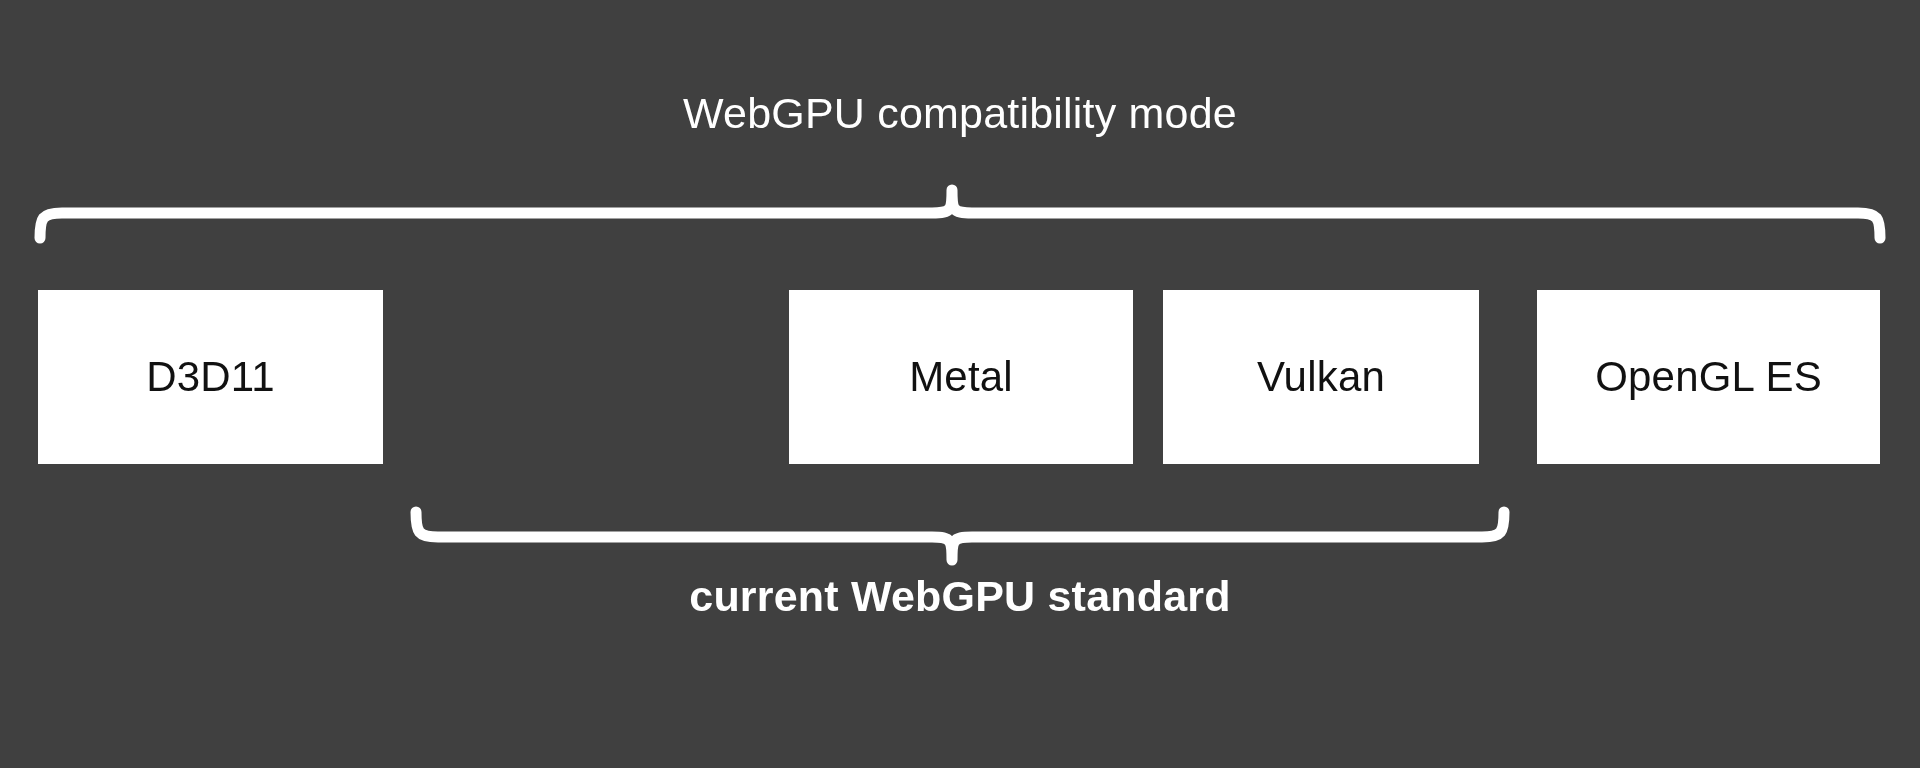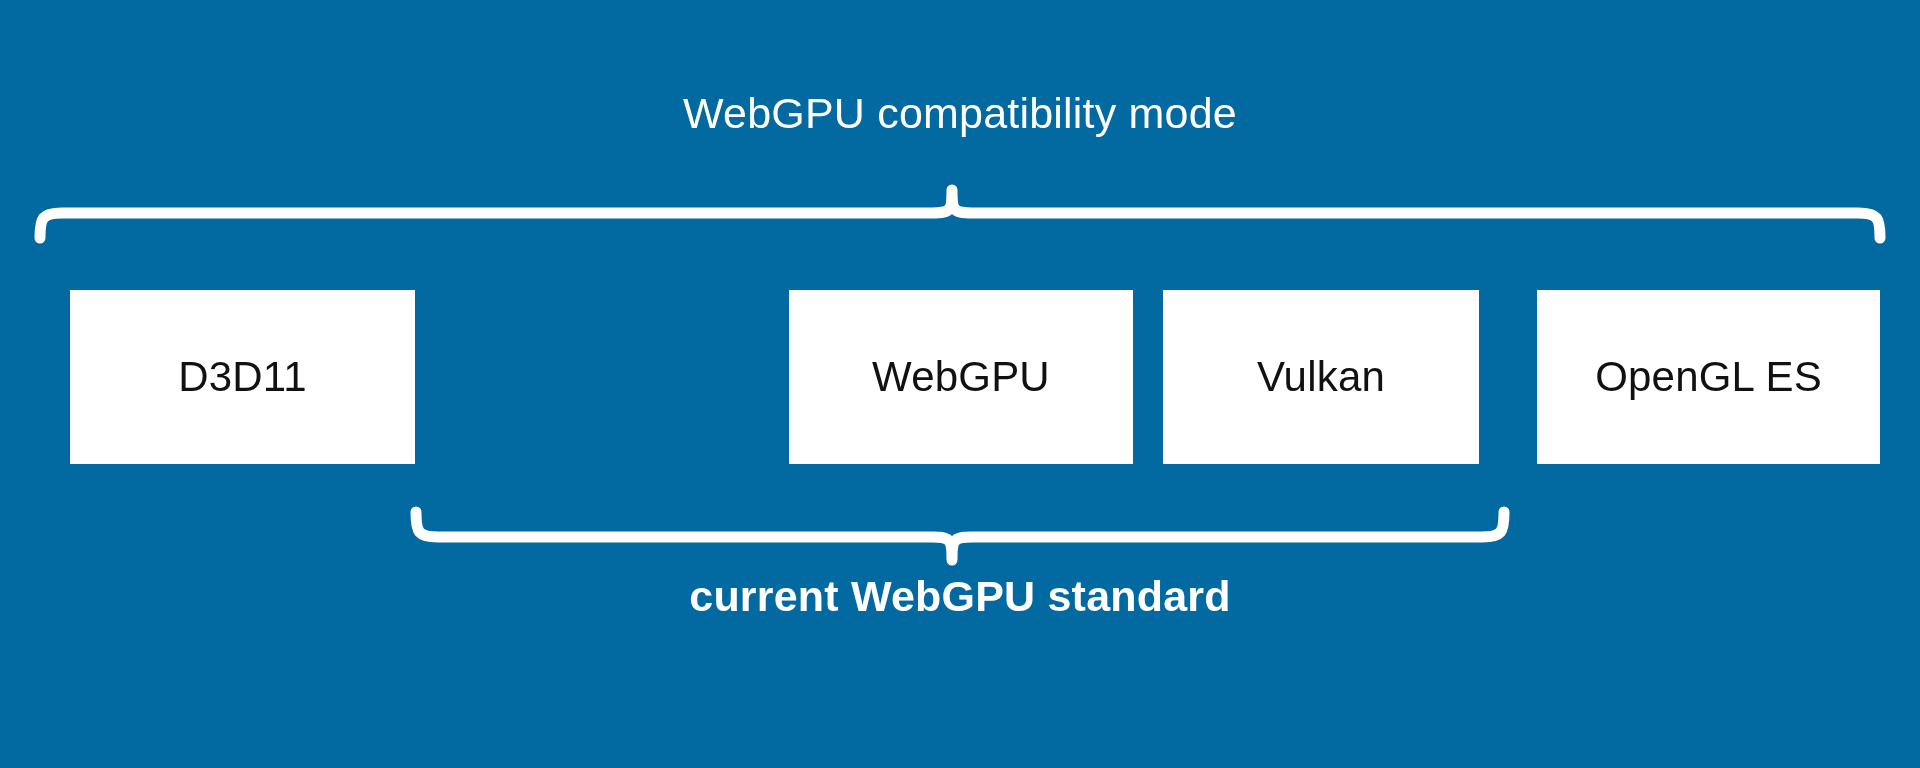--- a/index.html
+++ b/index.html
@@ -77,21 +77,21 @@
   .api-box-label {
     color: #111111;
     font-size: 42px;
     font-weight: 400;
     line-height: 1;
     letter-spacing: 0.2px;
     white-space: nowrap;
   }
 
   
-  .box-0 { left: 0px;    width: 345px; margin-left: 32px; }
+  .box-0 { left: 0px;    width: 345px; }
   .box-1 { left: 376px;  width: 344px; }
   .box-2 { left: 751px;  width: 344px; }
   .box-3 { left: 1125px; width: 316px; }
   .box-4 { left: 1499px; width: 343px; }
 
   
   .bottom-label {
     position: absolute;
     left: 0;
     top: 575px;
@@ -101,42 +101,42 @@
     font-size: 43px;
     font-weight: 700;
     letter-spacing: 0.2px;
     line-height: 1;
     white-space: nowrap;
   }
 </style>
 </head>
 <body>
 
-<div id="diagram" style="background: #0369a1;">
+<div id="diagram" style="background: #404040;">
 
   <div class="top-label" style="color: rgb(255, 255, 255);">WebGPU compatibility mode</div>
 
   <div class="brace brace-top">
     <svg viewBox="0 0 1856 58" preserveAspectRatio="none" aria-hidden="true">
       <path d="M 8 54
                C 8 34, 10 29, 30 29
                L 900 29
                C 920 29, 920 25, 920 6
                C 920 25, 920 29, 940 29
                L 1826 29
                C 1846 29, 1848 34, 1848 54" fill="none" stroke="#ffffff" stroke-width="11" stroke-linecap="round" stroke-linejoin="round"></path>
     </svg>
   </div>
 
   <div class="boxes">
     <div class="api-box box-0" style="background: rgb(255, 255, 255);">
       <span class="api-box-label" style="color: rgb(17, 17, 17);">D3D11</span>
     </div>
     <div class="api-box box-2" style="background: rgb(255, 255, 255);">
-      <span class="api-box-label" style="color: rgb(17, 17, 17);">WebGPU</span>
+      <span class="api-box-label" style="color: rgb(17, 17, 17);">Metal</span>
     </div>
     <div class="api-box box-3" style="background: rgb(255, 255, 255);">
       <span class="api-box-label" style="color: rgb(17, 17, 17);">Vulkan</span>
     </div>
     <div class="api-box box-4" style="background: rgb(255, 255, 255);">
       <span class="api-box-label" style="color: rgb(17, 17, 17);">OpenGL ES</span>
     </div>
   </div>
 
   <div class="brace brace-bottom">

